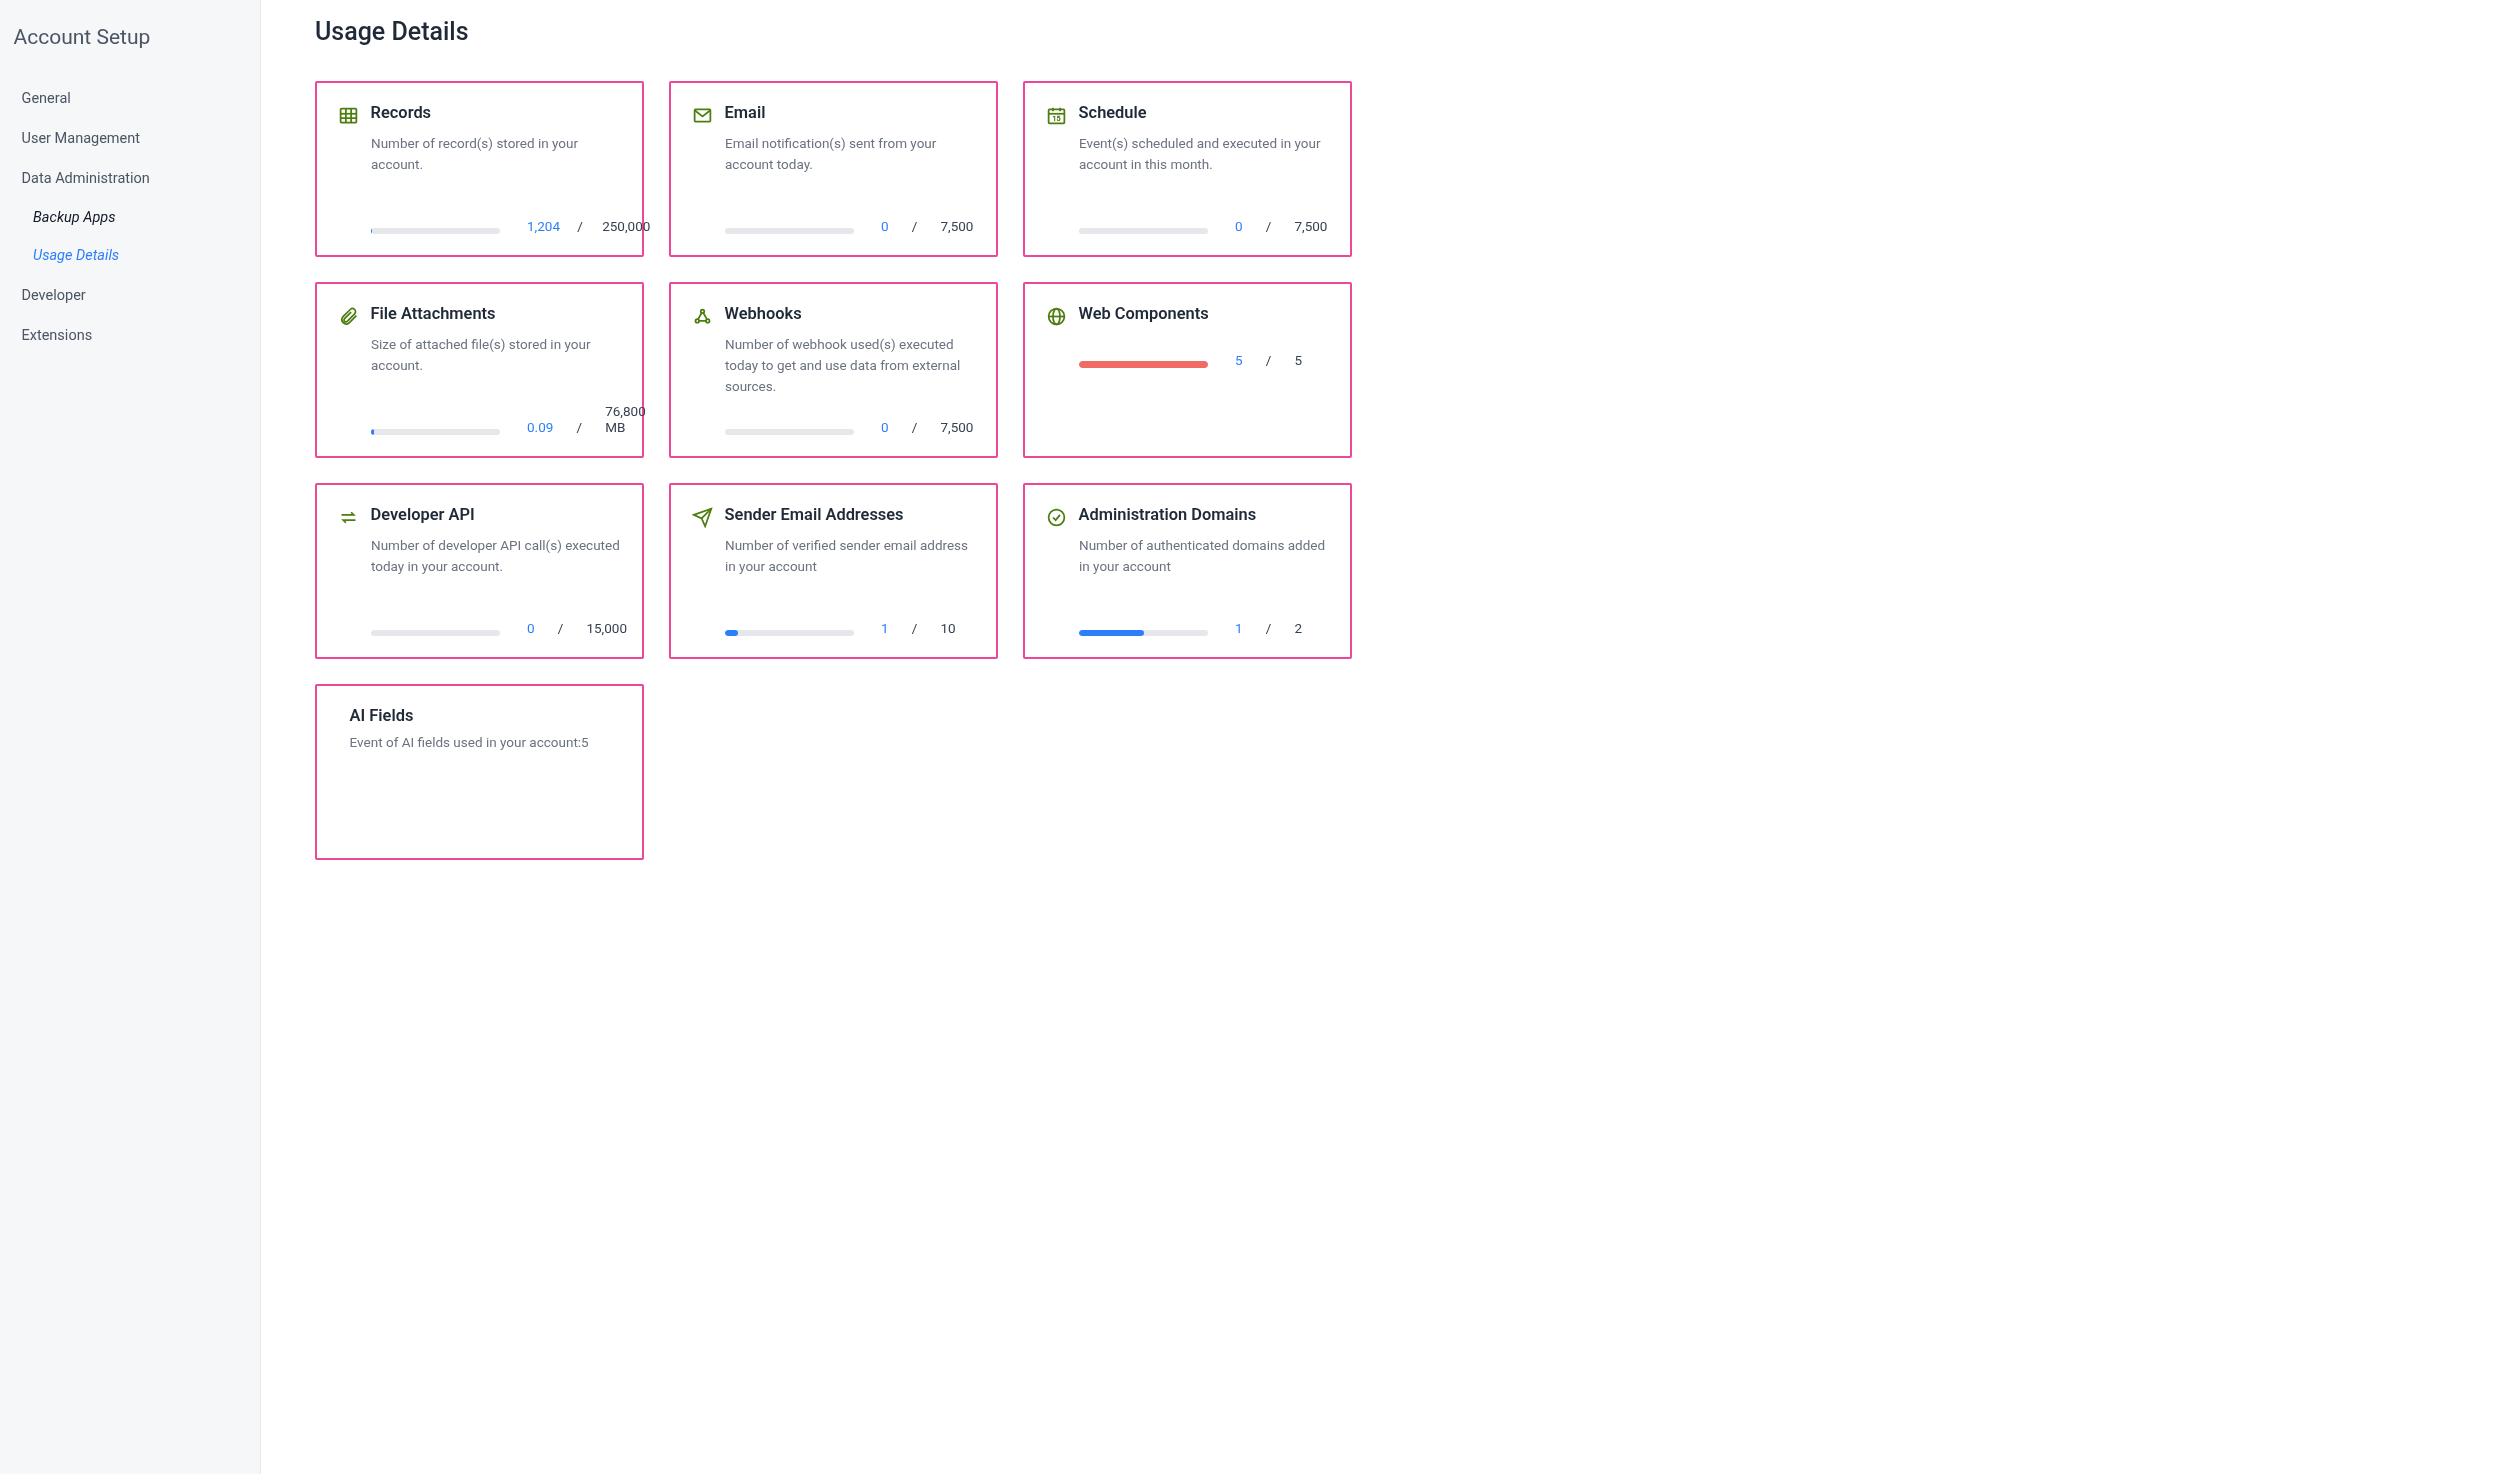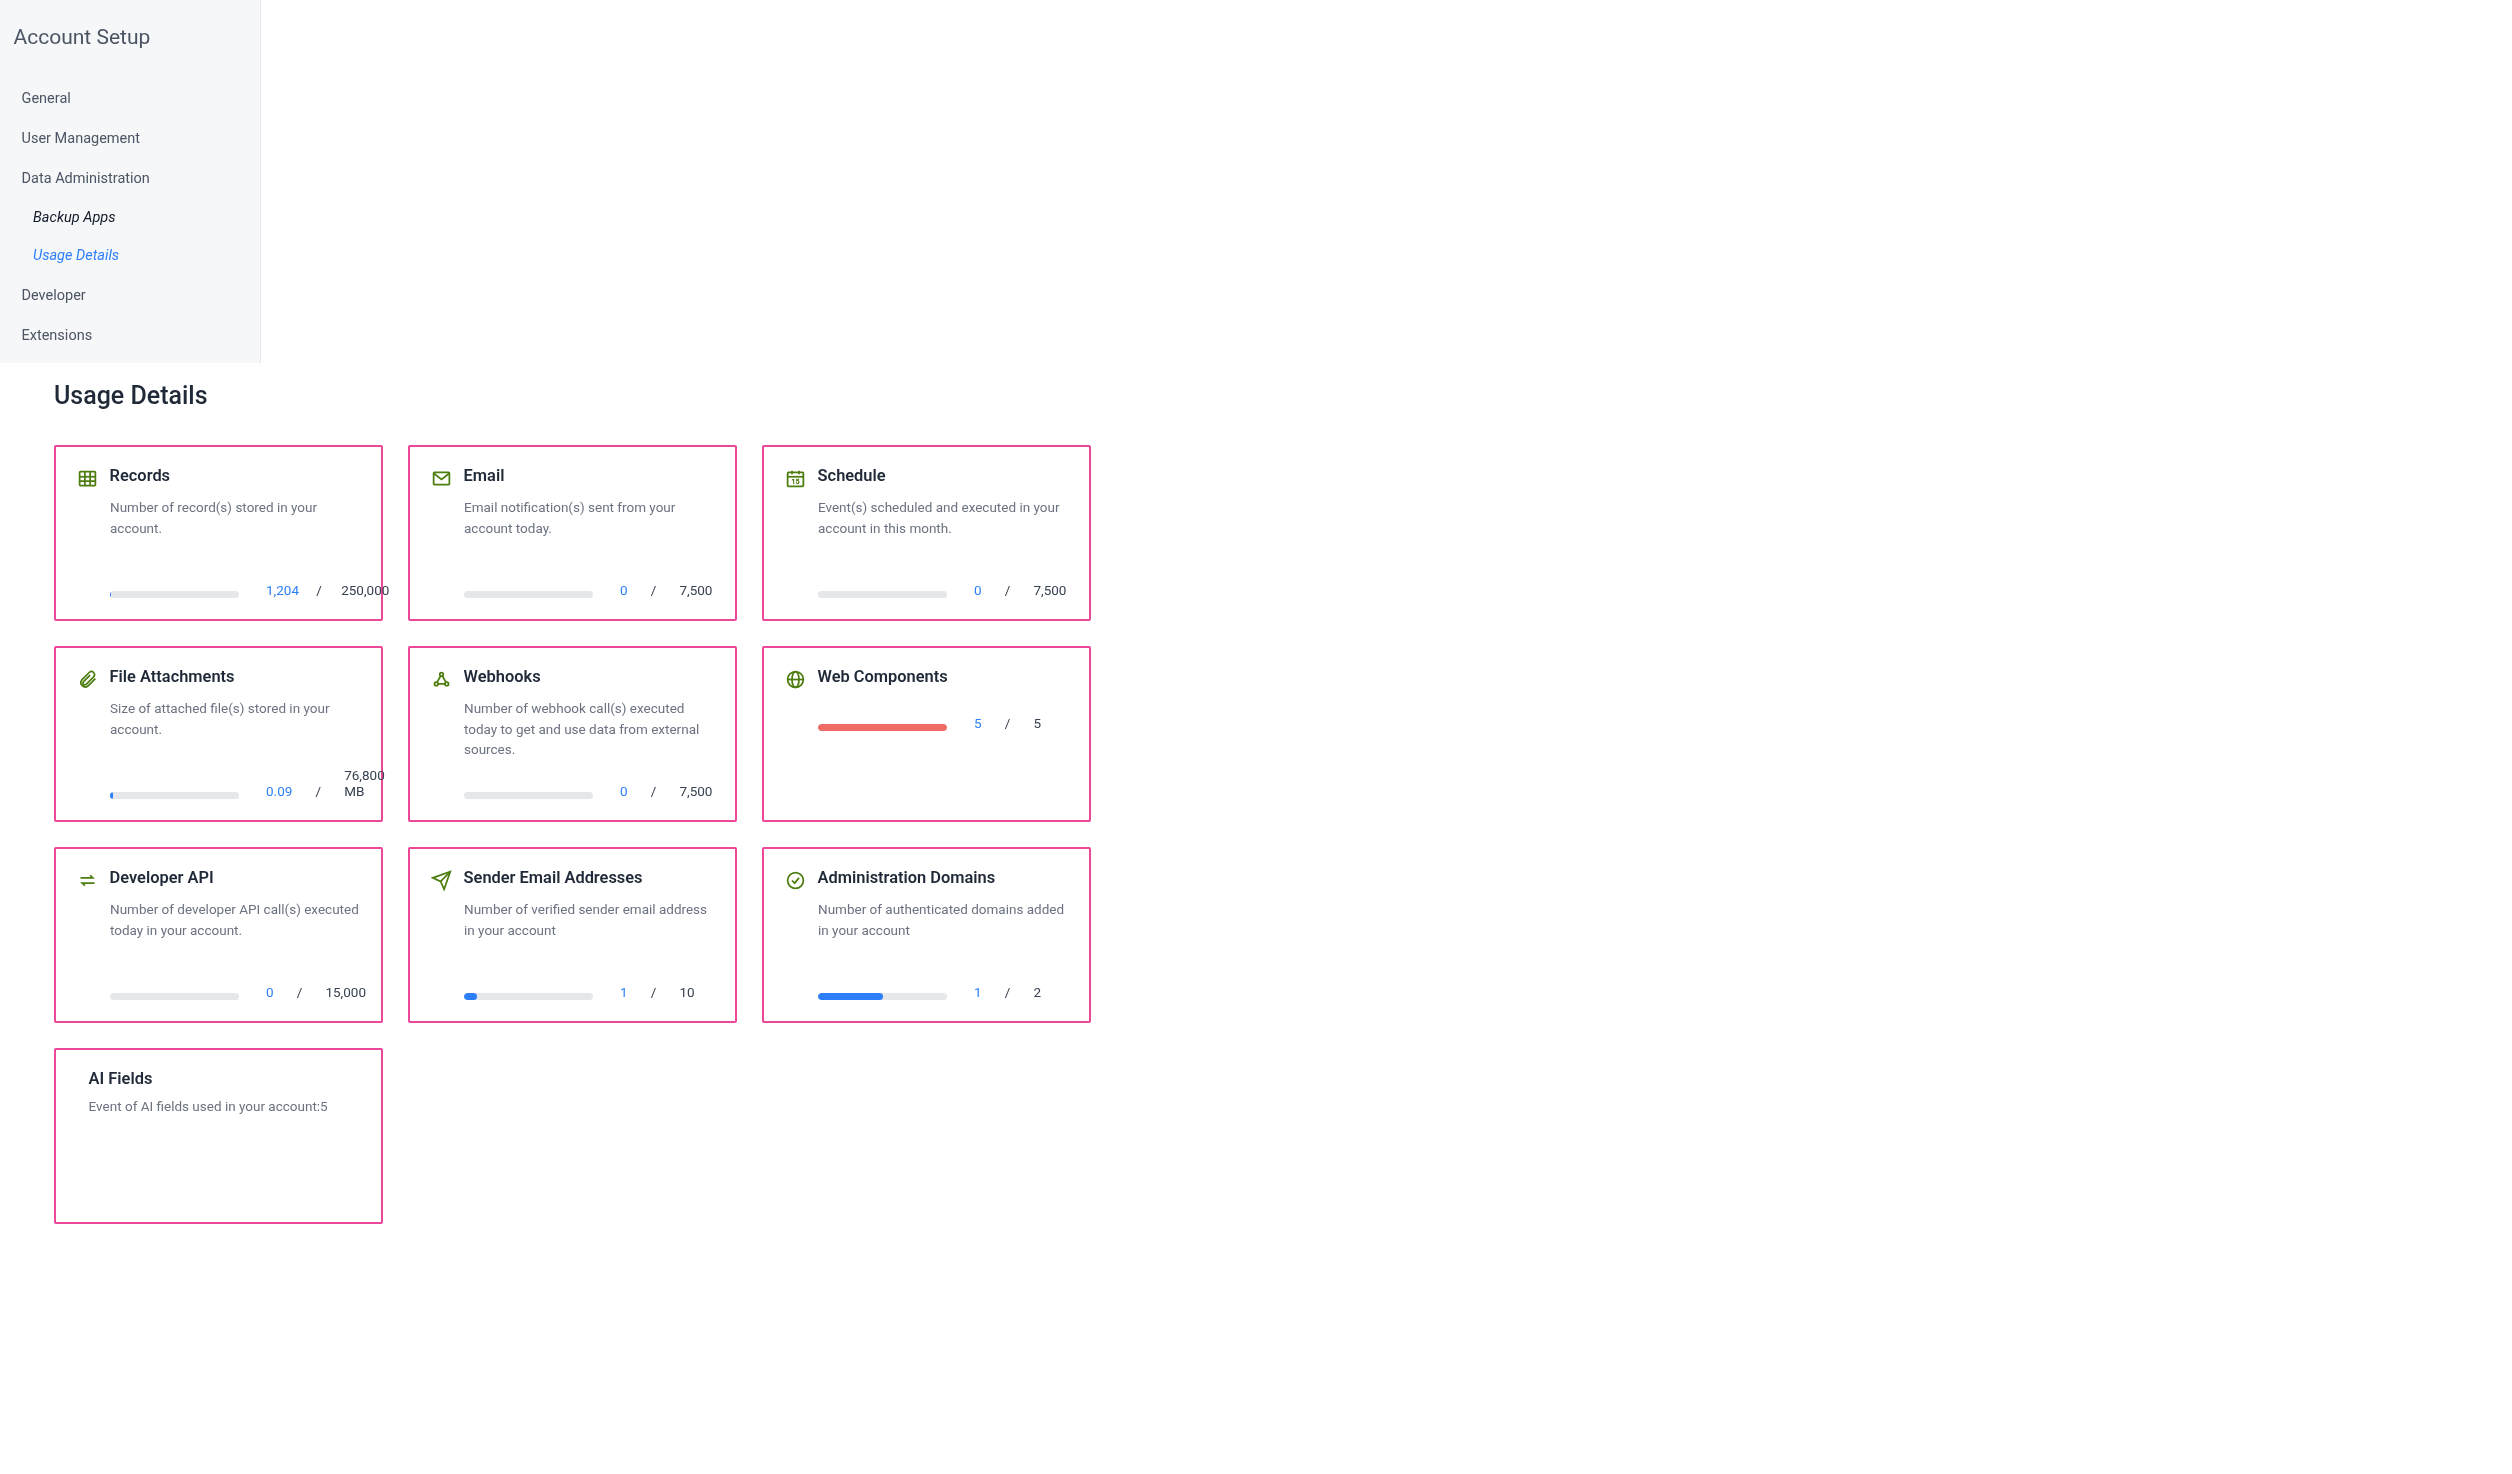--- a/index.html
+++ b/index.html
@@ -6,21 +6,20 @@
   html, body { height: 100%; }
   body {
     font-family: -apple-system, BlinkMacSystemFont, "Segoe UI", Roboto, "Helvetica Neue", Arial, sans-serif;
     color: #303030;
     background: #fff;
     font-size: 13.5px;
   }
   .app {
     display: flex;
     min-height: 100vh;
-    flex-direction: column;
   }
   
   .sidebar {
     width: 261px;
     background: #f6f7f9;
     border-right: 1px solid #e6e8eb;
     padding: 25px 13.5px 0 13.5px;
     flex-shrink: 0;
   }
   .sidebar-title {
@@ -262,21 +261,21 @@
                 <circle cx="6" cy="17" r="2"></circle>
                 <circle cx="18" cy="17" r="2"></circle>
                 <circle cx="12" cy="6" r="2"></circle>
                 <path d="M11 8l-4 7"></path>
                 <path d="M13 8l4 7"></path>
                 <path d="M8 17h8"></path>
               </svg>
           </span>
           <span class="card-title">Webhooks</span>
         </div>
-        <div class="card-desc">Number of webhook call(s) executed today to get and use data from external sources.</div>
+        <div class="card-desc">Number of webhook used(s) executed today to get and use data from external sources.</div>
         <div class="meter-row">
           <div class="meter">
               <div class="meter-fill" style="width:0%"></div>
             </div>
           <span class="value">0</span>
             <span class="sep"> / </span>
             <span class="limit">7,500</span>
         </div>
       </div>
 

